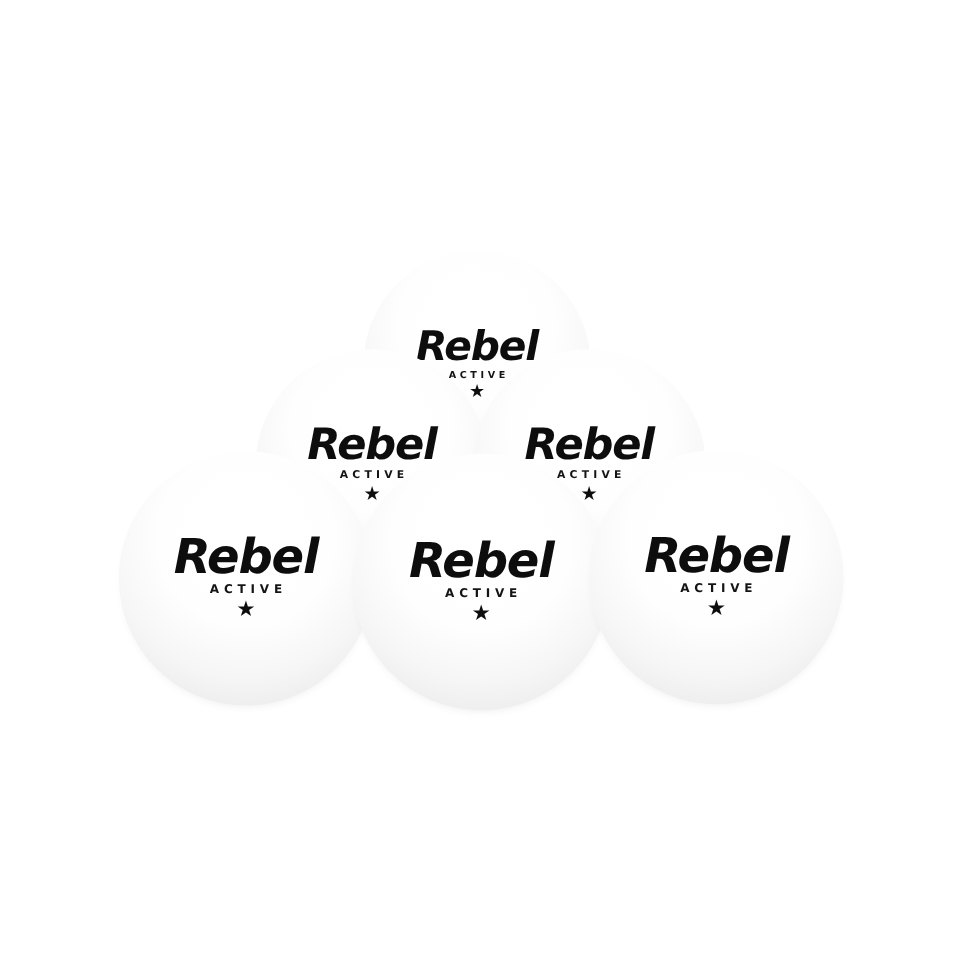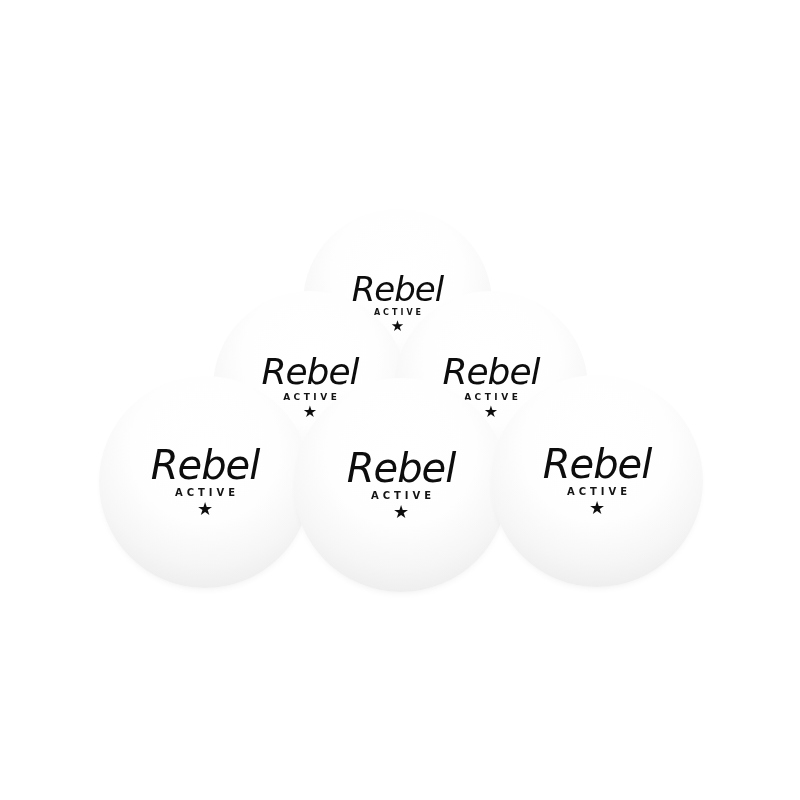--- a/index.html
+++ b/index.html
@@ -39,21 +39,21 @@
   .ball.front  { z-index: 3; box-shadow: 0 4px 10px -6px rgba(0,0,0,0.12); }
 
   .logo {
     text-align: center;
     color: #0d0d0d;
     transform: translateY(-2%);
     user-select: none;
   }
 
   .brand {
-    font-weight: normal;
+    font-weight: bold;
     font-style: italic;
     letter-spacing: -1px;
     line-height: 1;
     color: #0d0d0d;
   }
 
   .line-label {
     font-weight: bold;
     line-height: 1;
     margin-top: 3px;

